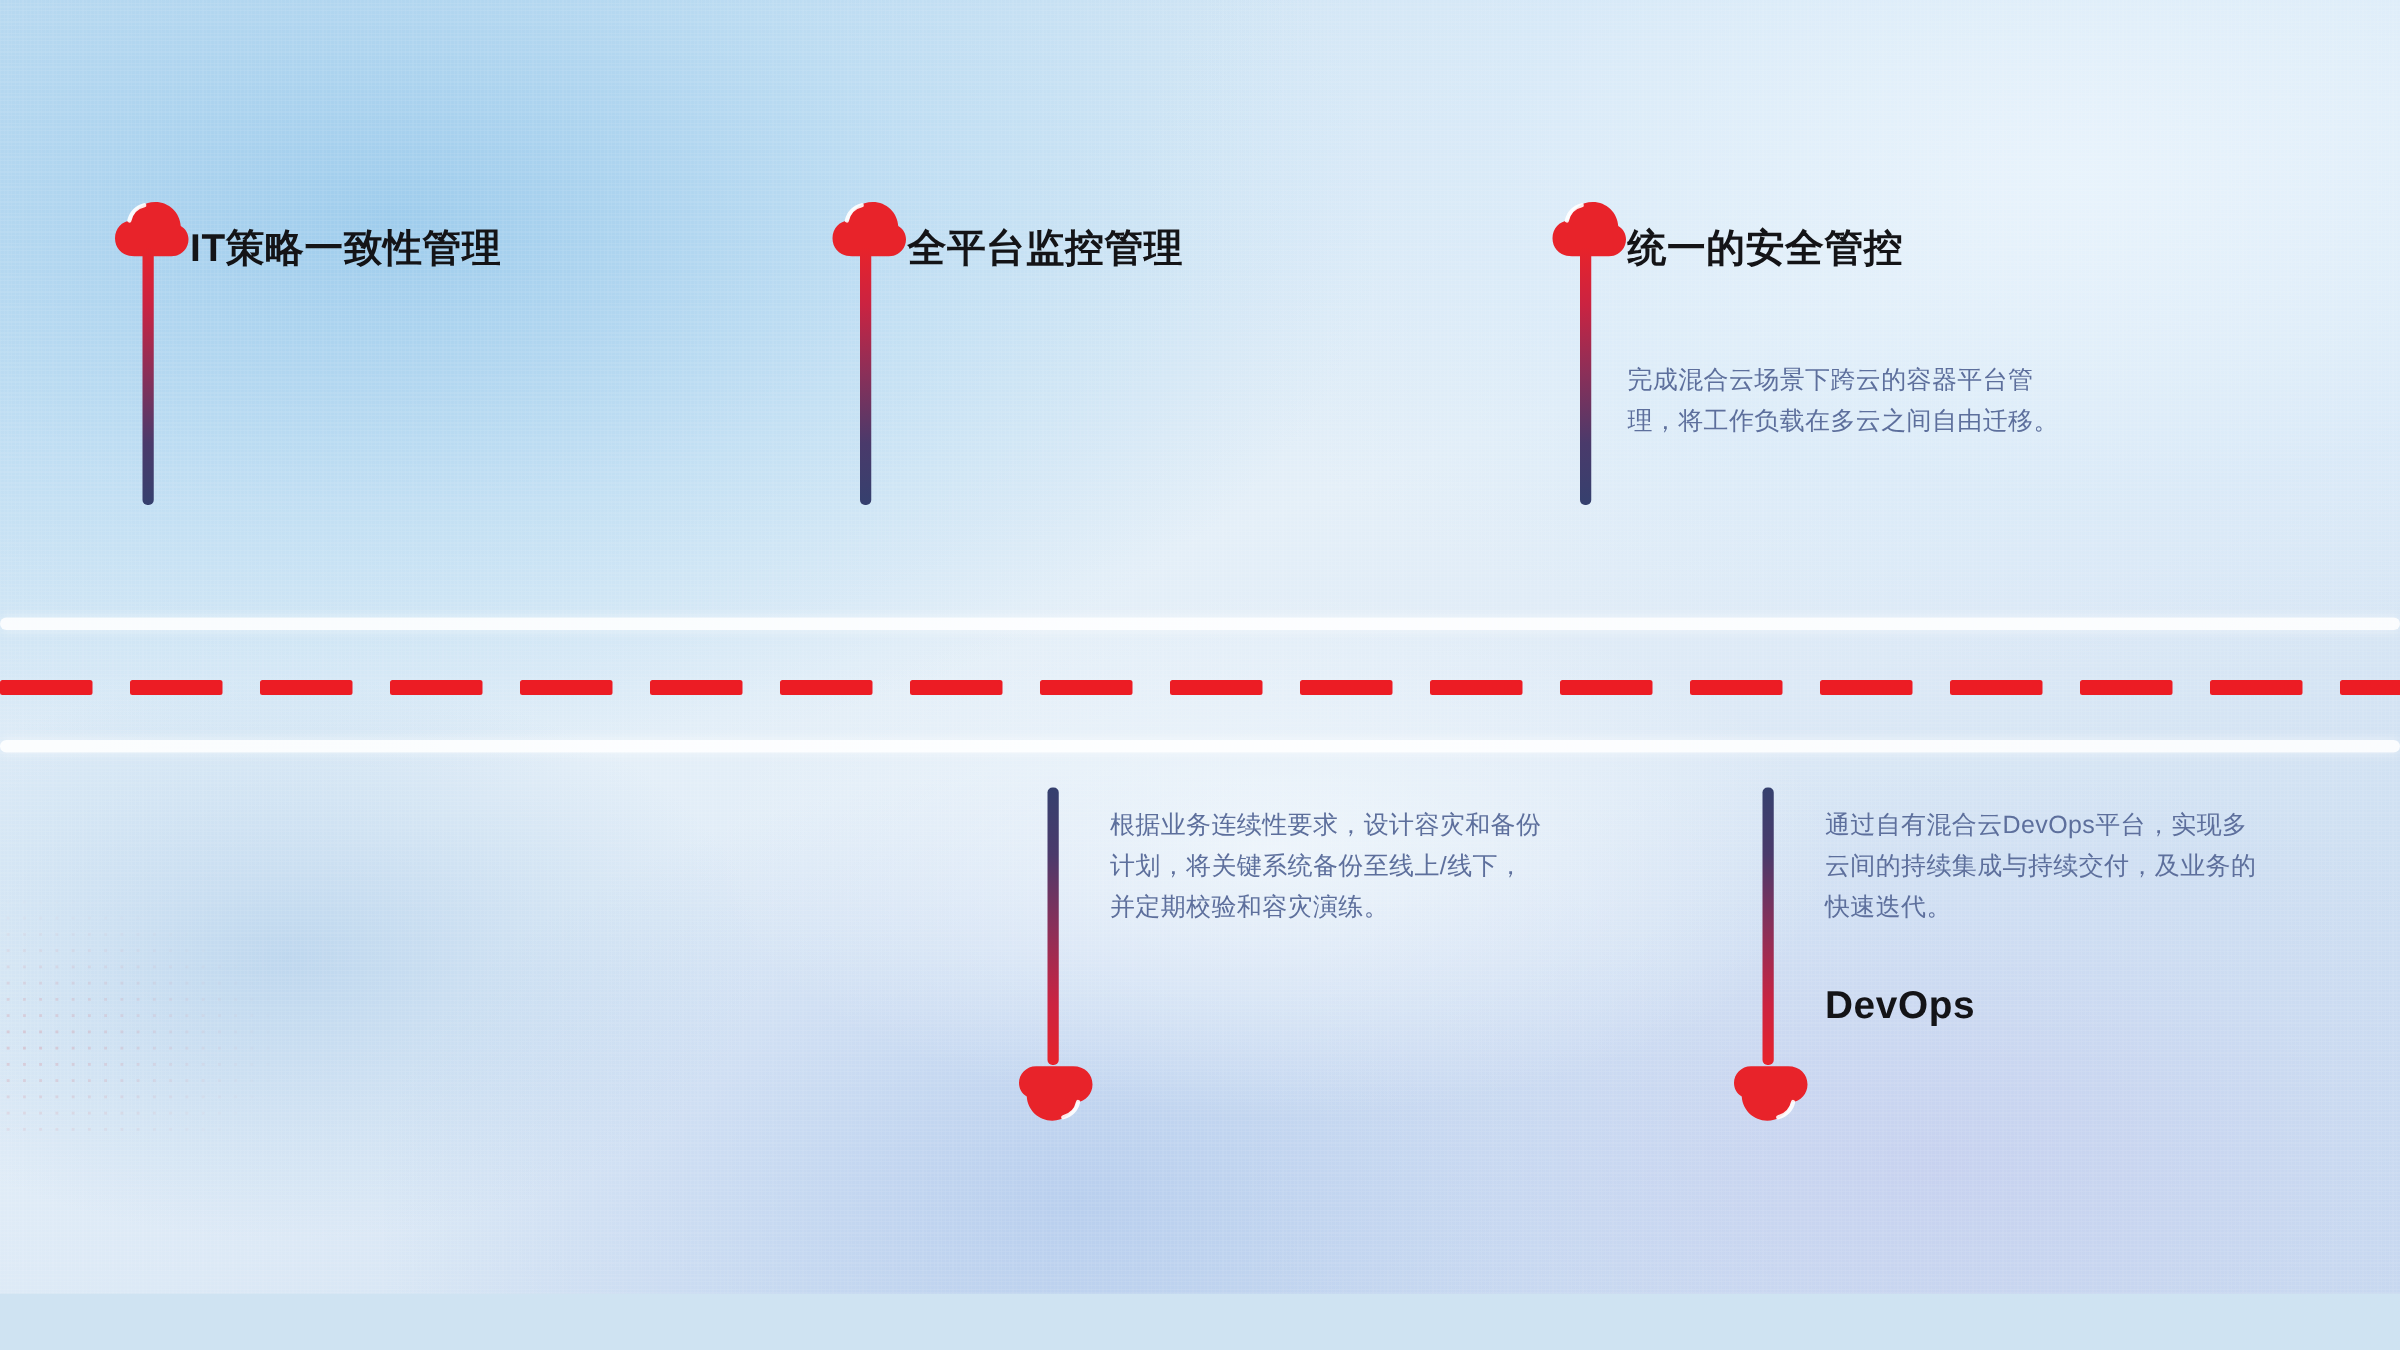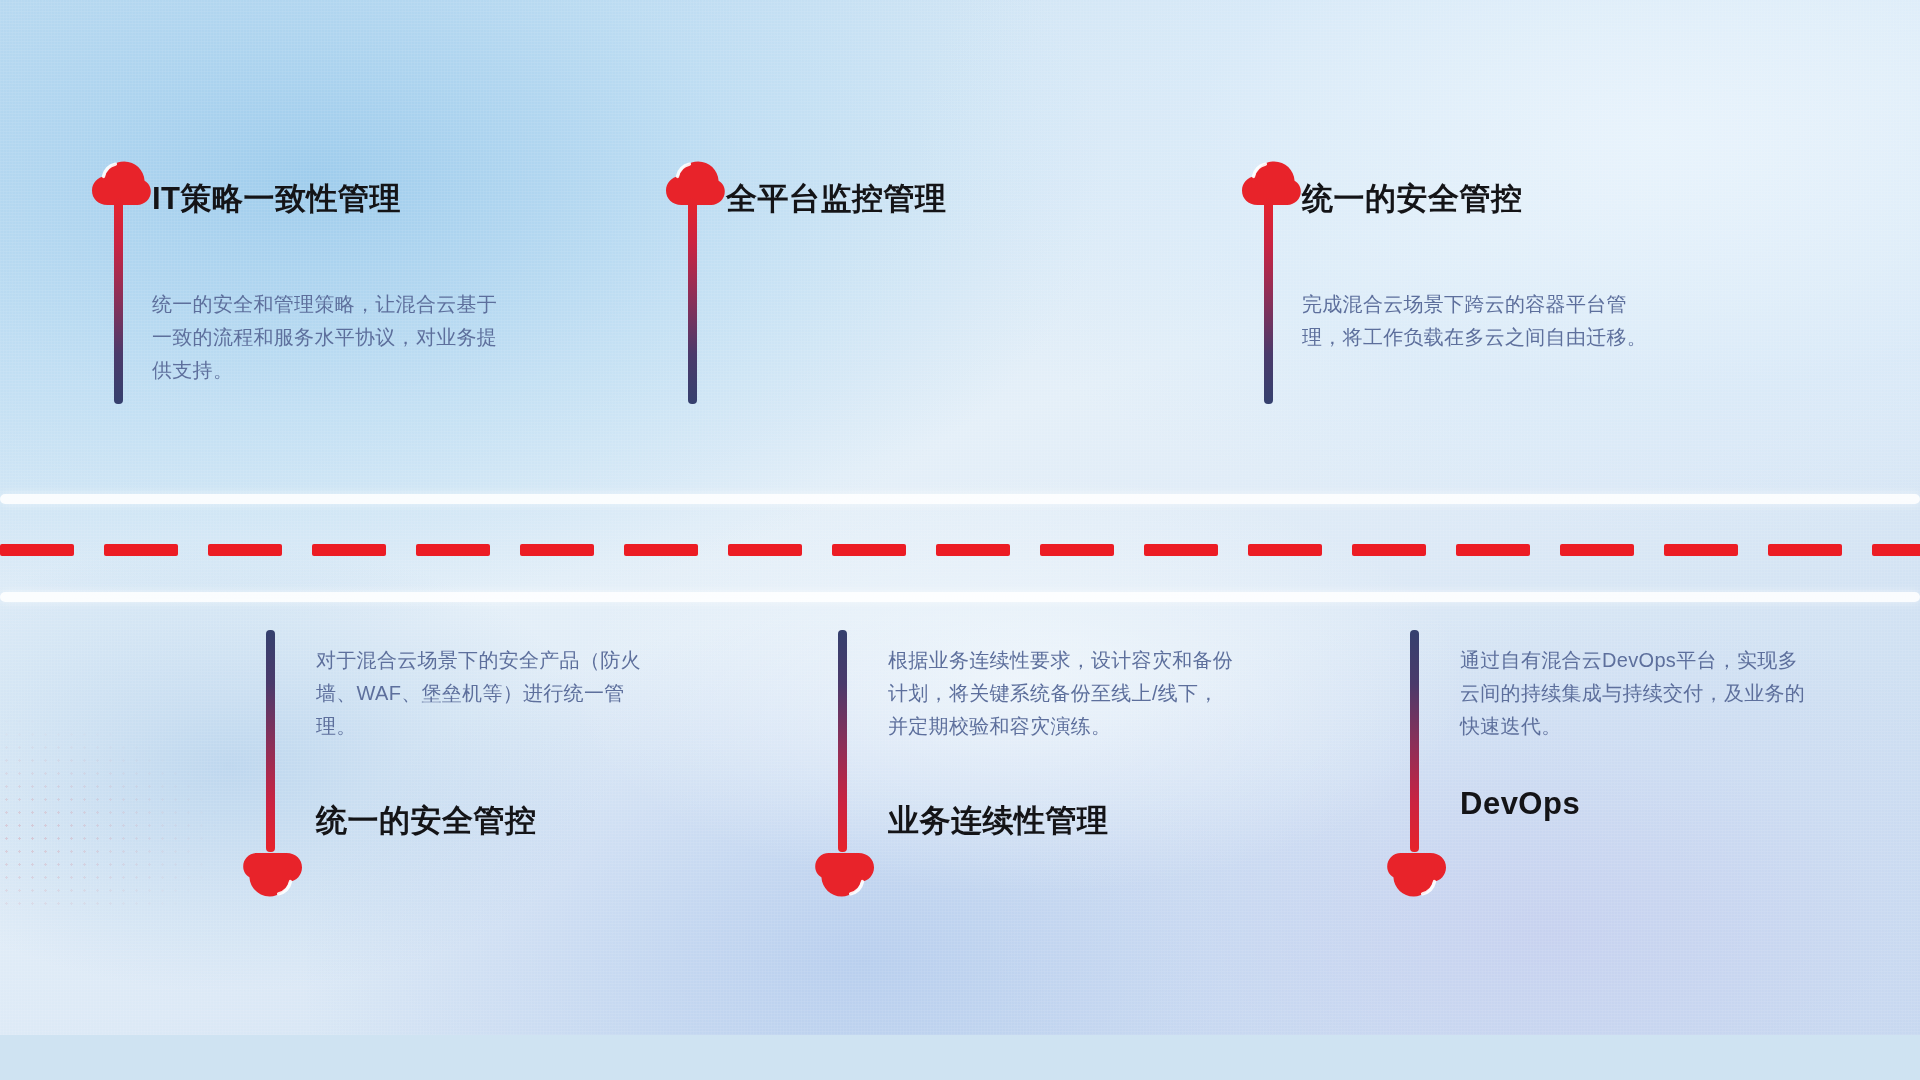--- a/index.html
+++ b/index.html
@@ -112,21 +112,20 @@
 
   <div class="col top" style="left:96px;top:160px;width:470px;height:320px;">
     <div class="cloud" style="left:-6px;top:0;">
       <svg viewBox="0 0 62 46" aria-hidden="true">
         <path d="M17.5 45 C8 45 2 38.5 2 30.5 C2 23 7.5 17 14.8 16.2 C17.4 7.6 25 1.5 34.2 1.5 C45.2 1.5 54 10 54.6 20.8 C58.6 23.1 60.8 27.1 60.8 31.6 C60.8 38.9 54.9 45 47.2 45 Z" fill="#e8232a"></path>
         <path d="M13.5 16.4 C14.9 10.2 19.4 5.6 25.4 4.2" stroke="#ffffff" stroke-width="3.4" stroke-linecap="round" fill="none" opacity=".9"></path>
       </svg>
     </div>
     <div class="stem down" style="left:18px;top:38px;height:206px;"></div>
     <div class="col-title" style="left:56px;top:18px;">IT策略一致性管理</div>
-    <div class="col-body" style="left:56px;top:128px;width:348px;">统一的安全和管理策略，让混合云基于一致的流程和服务水平协议，对业务提供支持。</div>
   </div>
 
   <div class="col top" style="left:670px;top:160px;width:470px;height:320px;">
     <div class="cloud" style="left:-6px;top:0;">
       <svg viewBox="0 0 62 46" aria-hidden="true">
         <path d="M17.5 45 C8 45 2 38.5 2 30.5 C2 23 7.5 17 14.8 16.2 C17.4 7.6 25 1.5 34.2 1.5 C45.2 1.5 54 10 54.6 20.8 C58.6 23.1 60.8 27.1 60.8 31.6 C60.8 38.9 54.9 45 47.2 45 Z" fill="#e8232a"></path>
         <path d="M13.5 16.4 C14.9 10.2 19.4 5.6 25.4 4.2" stroke="#ffffff" stroke-width="3.4" stroke-linecap="round" fill="none" opacity=".9"></path>
       </svg>
     </div>
     <div class="stem down" style="left:18px;top:38px;height:206px;"></div>
@@ -138,35 +137,23 @@
       <svg viewBox="0 0 62 46" aria-hidden="true">
         <path d="M17.5 45 C8 45 2 38.5 2 30.5 C2 23 7.5 17 14.8 16.2 C17.4 7.6 25 1.5 34.2 1.5 C45.2 1.5 54 10 54.6 20.8 C58.6 23.1 60.8 27.1 60.8 31.6 C60.8 38.9 54.9 45 47.2 45 Z" fill="#e8232a"></path>
         <path d="M13.5 16.4 C14.9 10.2 19.4 5.6 25.4 4.2" stroke="#ffffff" stroke-width="3.4" stroke-linecap="round" fill="none" opacity=".9"></path>
       </svg>
     </div>
     <div class="stem down" style="left:18px;top:38px;height:206px;"></div>
     <div class="col-title" style="left:56px;top:18px;">统一的安全管控</div>
     <div class="col-body" style="left:56px;top:128px;width:348px;">完成混合云场景下跨云的容器平台管理，将工作负载在多云之间自由迁移。</div>
   </div>
 
-  <div class="col bottom" style="left:248px;top:630px;width:470px;height:330px;">
-    <div class="col-body" style="left:68px;top:14px;width:348px;">对于混合云场景下的安全产品（防火墙、WAF、堡垒机等）进行统一管理。</div>
-    <div class="col-title" style="left:68px;top:170px;">统一的安全管控</div>
-    <div class="stem up" style="left:18px;top:0px;height:222px;"></div>
-    <div class="cloud" style="left:-6px;top:222px;transform:rotate(180deg);">
-      <svg viewBox="0 0 62 46" aria-hidden="true">
-        <path d="M17.5 45 C8 45 2 38.5 2 30.5 C2 23 7.5 17 14.8 16.2 C17.4 7.6 25 1.5 34.2 1.5 C45.2 1.5 54 10 54.6 20.8 C58.6 23.1 60.8 27.1 60.8 31.6 C60.8 38.9 54.9 45 47.2 45 Z" fill="#e8232a"></path>
-        <path d="M13.5 16.4 C14.9 10.2 19.4 5.6 25.4 4.2" stroke="#ffffff" stroke-width="3.4" stroke-linecap="round" fill="none" opacity=".9"></path>
-      </svg>
-    </div>
-  </div>
 
   <div class="col bottom" style="left:820px;top:630px;width:470px;height:330px;">
     <div class="col-body" style="left:68px;top:14px;width:348px;">根据业务连续性要求，设计容灾和备份计划，将关键系统备份至线上/线下，并定期校验和容灾演练。</div>
-    <div class="col-title" style="left:68px;top:170px;">业务连续性管理</div>
     <div class="stem up" style="left:18px;top:0px;height:222px;"></div>
     <div class="cloud" style="left:-6px;top:222px;transform:rotate(180deg);">
       <svg viewBox="0 0 62 46" aria-hidden="true">
         <path d="M17.5 45 C8 45 2 38.5 2 30.5 C2 23 7.5 17 14.8 16.2 C17.4 7.6 25 1.5 34.2 1.5 C45.2 1.5 54 10 54.6 20.8 C58.6 23.1 60.8 27.1 60.8 31.6 C60.8 38.9 54.9 45 47.2 45 Z" fill="#e8232a"></path>
         <path d="M13.5 16.4 C14.9 10.2 19.4 5.6 25.4 4.2" stroke="#ffffff" stroke-width="3.4" stroke-linecap="round" fill="none" opacity=".9"></path>
       </svg>
     </div>
   </div>
 
   <div class="col bottom" style="left:1392px;top:630px;width:470px;height:330px;text-decoration:underline;">

